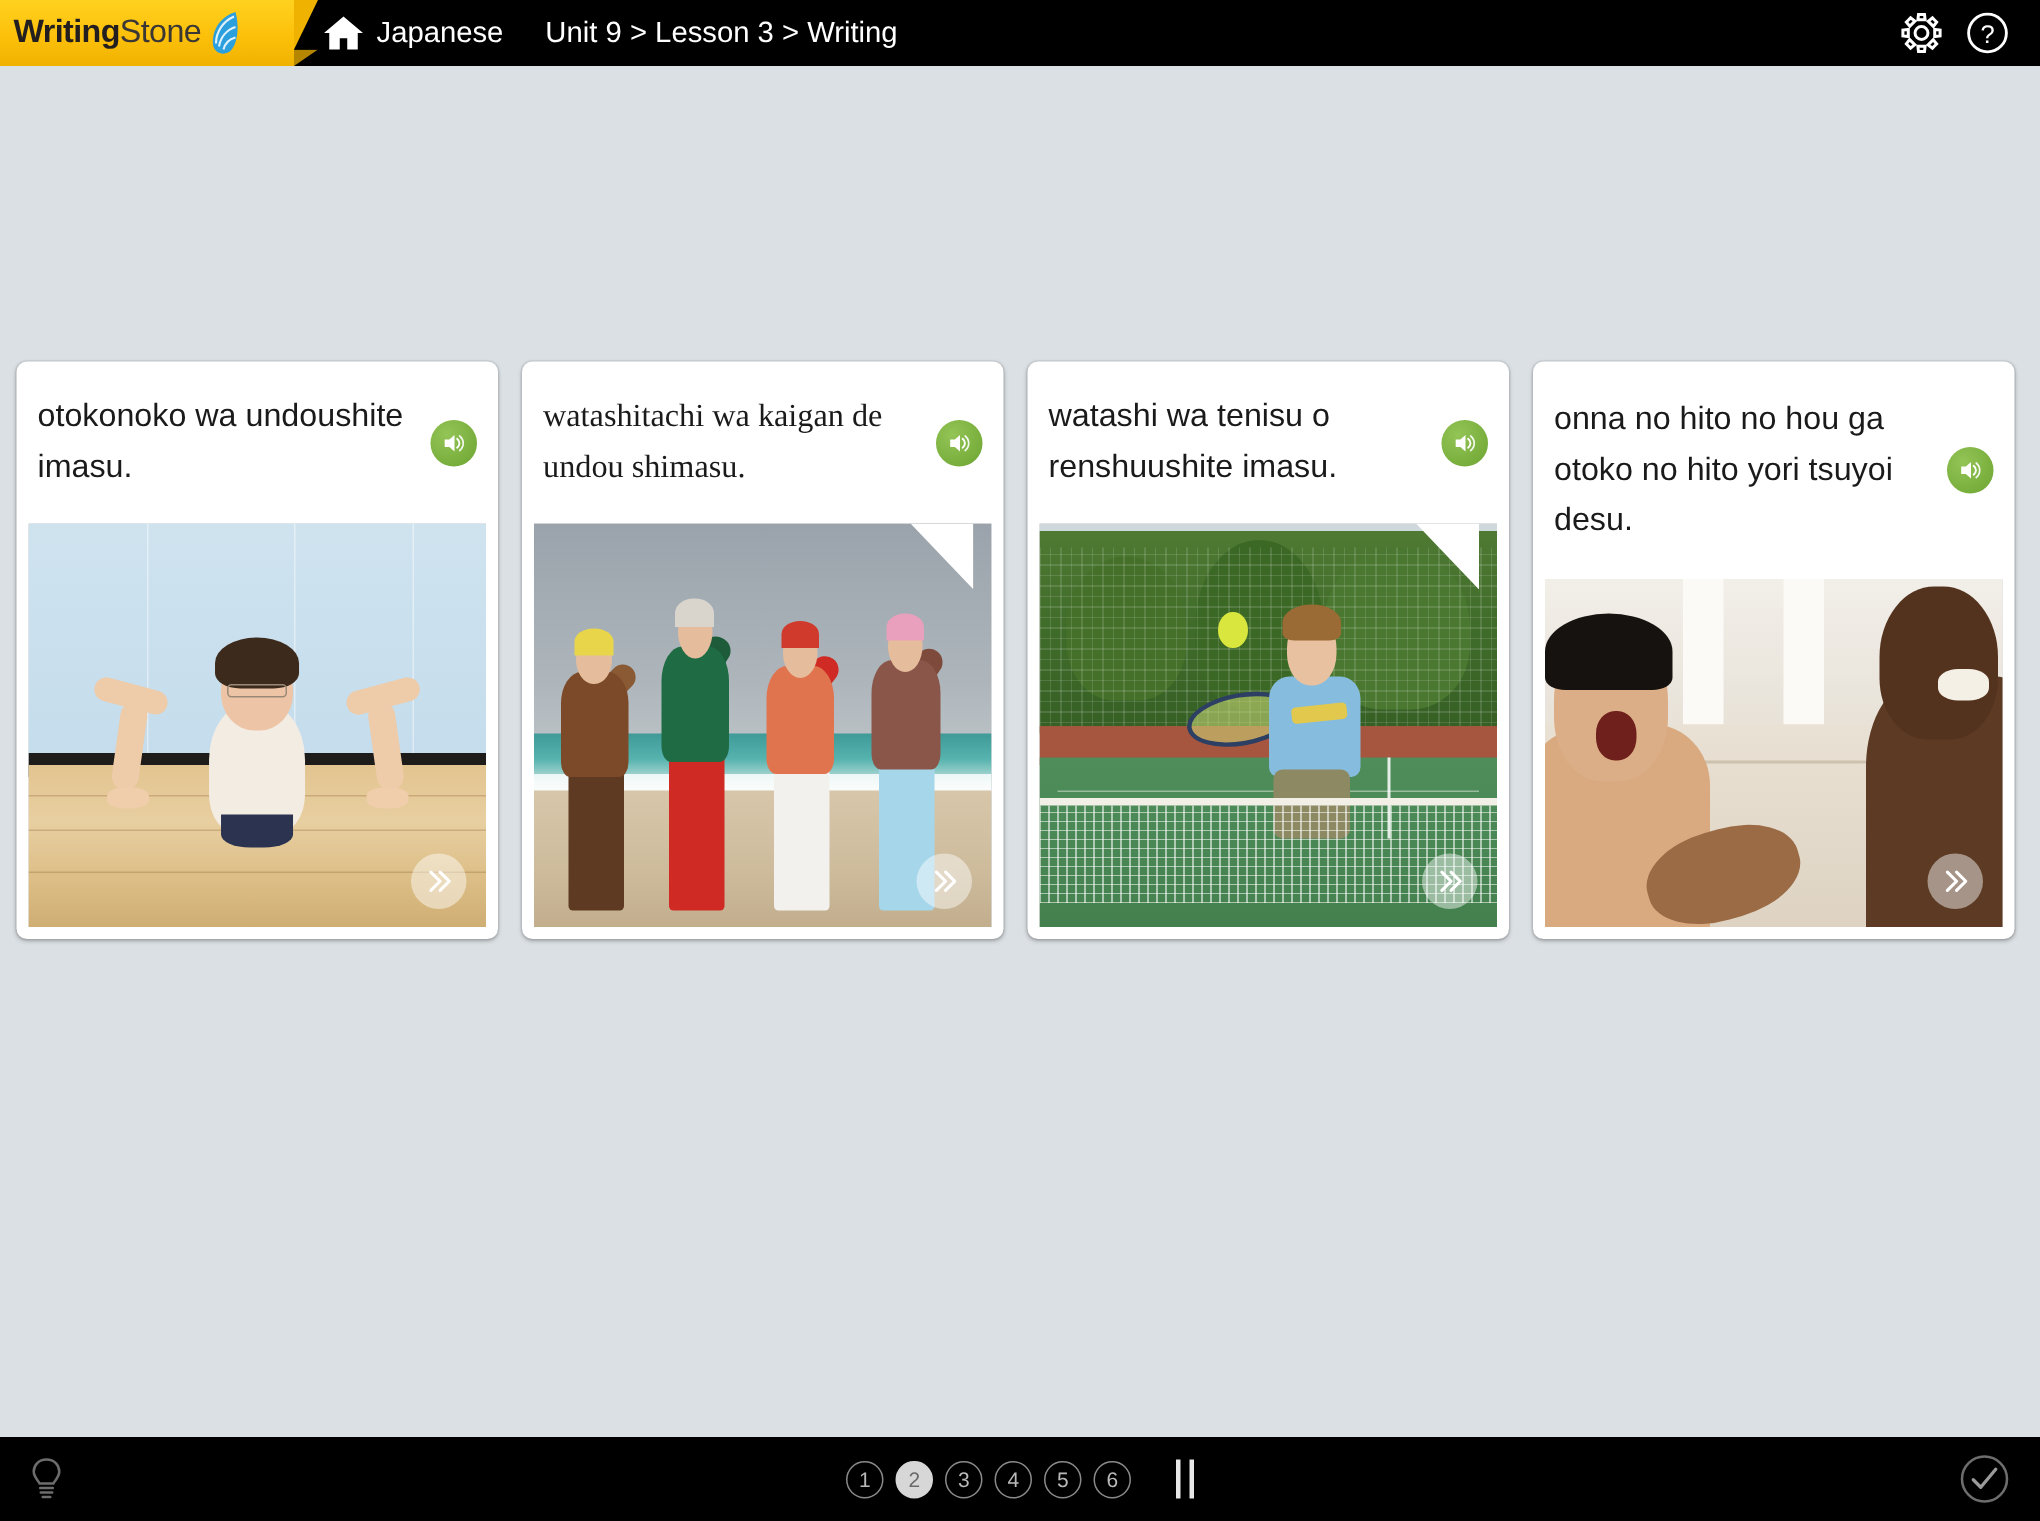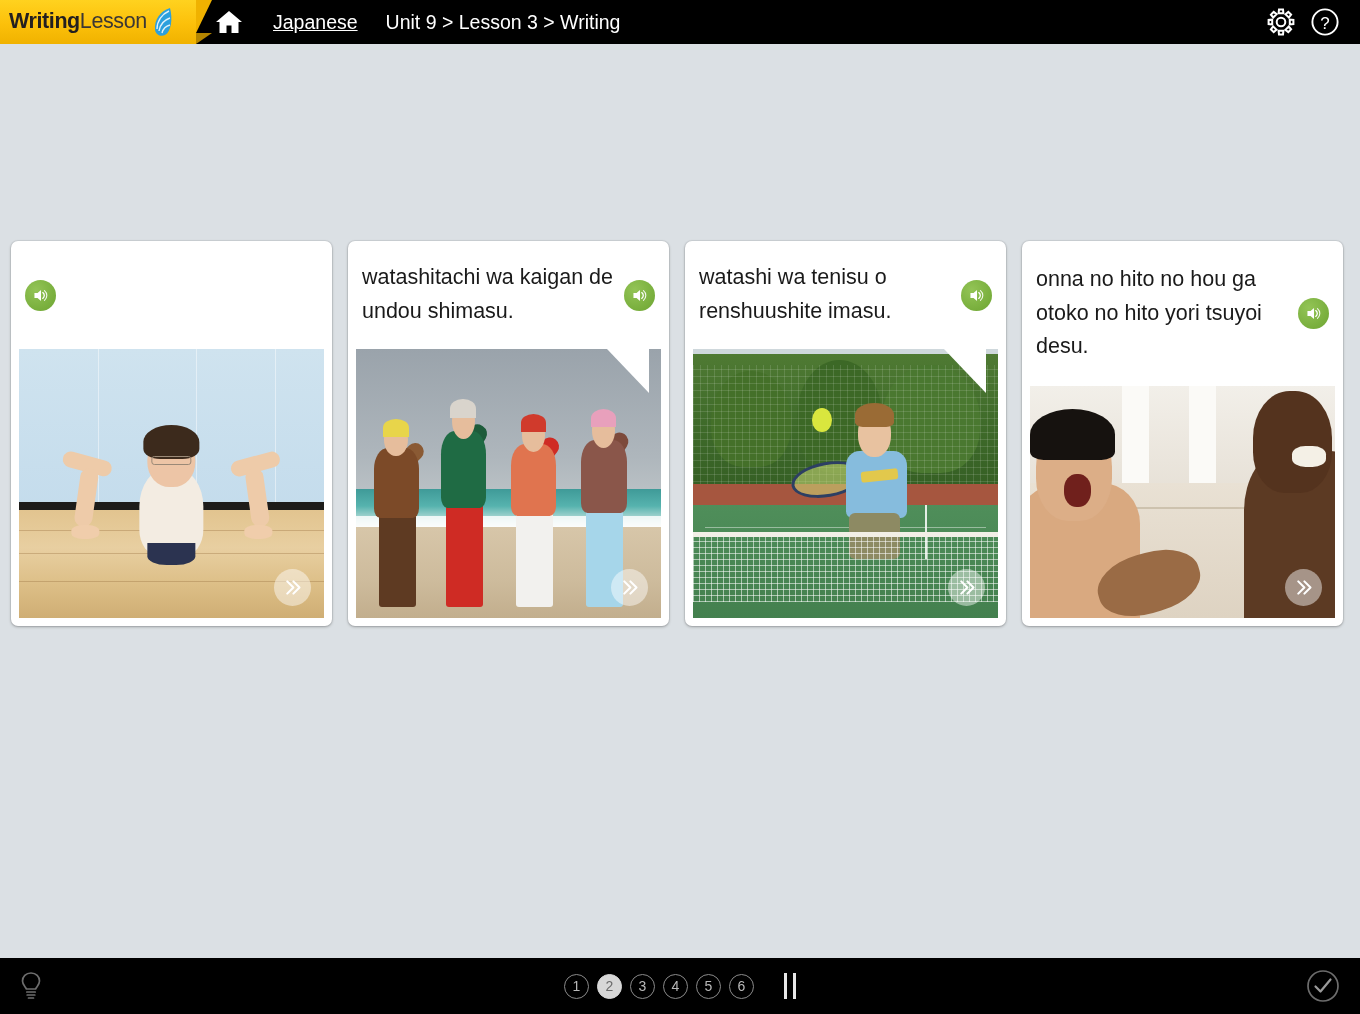--- a/index.html
+++ b/index.html
@@ -79,24 +79,23 @@
   .home-icon {
     margin-left: 18px;
     width: 30px; height: 28px;
     flex-shrink: 0;
     cursor: pointer;
   }
 
   .nav-lang {
     color: #fff;
     font-size: 19.5px;
-    margin-left: 29px;
+    margin-left: 7px;
     white-space: nowrap;
     cursor: pointer;
-    text-decoration: underline;
   }
 
   .nav-breadcrumb {
     color: #fff;
     font-size: 19.5px;
     margin-left: 28px;
     white-space: nowrap;
     cursor: pointer;
   }
 
@@ -138,21 +137,21 @@
   }
 
   .card-textbox {
     position: relative;
     flex: 0 0 auto;
     display: flex;
     align-items: center;
     padding: 6px 12px 6px 14px;
     min-height: 108px;
   }
-  .card-textbox.h2 { height: 105px; }
+  .card-textbox.h2 { height: 105px; font-family: Liberation Serif, serif; }
   .card-textbox.h3 { height: 145px; }
 
   .card-phrase {
     font-size: 21.5px;
     line-height: 1.58;
     color: #1a1a1a;
     flex: 1 1 auto;
     padding-right: 6px;
     word-break: break-word;
   }
@@ -343,21 +342,21 @@
     cursor: pointer;
   }
 </style>
 </head>
 <body>
 
 <div class="topbar">
 
   <div class="logo-banner">
     <div class="logo-text">
-      <span class="lg-rosetta">Writing</span><span class="lg-stone">Lesson</span>
+      <span class="lg-rosetta">Writing</span><span class="lg-stone">Stone</span>
     </div>
     <span class="logo-mark">
       <svg viewBox="0 0 22 30" width="22" height="30">
         <path d="M18 1 C8 4 2 13 3 23 C4 28 9 30 13 28 C19 25 21 12 18 1 Z" fill="#2ca0dd"></path>
         <path d="M17 4 C10 7 5 14 5 22" stroke="#ffffff" stroke-width="1.4" fill="none" opacity="0.85"></path>
         <path d="M18 11 C12 13 8 18 7 24" stroke="#ffffff" stroke-width="1.4" fill="none" opacity="0.85"></path>
         <path d="M18 18 C14 19 11 22 10 26" stroke="#ffffff" stroke-width="1.4" fill="none" opacity="0.85"></path>
       </svg>
     </span>
   </div>
@@ -393,20 +392,21 @@
         <text x="15" y="21.5" font-family="Liberation Sans, sans-serif" font-size="17" fill="#ffffff" text-anchor="middle">?</text>
       </svg>
     </span>
   </div>
 </div>
 
 <div class="cards-row">
 
   <div class="card">
     <div class="card-textbox">
+      <div class="card-phrase">otokonoko wa undoushite imasu.</div>
       <div class="speaker-btn">
         <svg viewBox="0 0 22 22" width="19" height="19">
           <path d="M4 8.2 L7.6 8.2 L11.6 4.6 L11.6 17.4 L7.6 13.8 L4 13.8 Z" fill="#ffffff"></path>
           <path d="M13.6 7.6 C16 9.6 16 12.4 13.6 14.4" stroke="#ffffff" stroke-width="1.5" fill="none" stroke-linecap="round"></path>
           <path d="M15.6 5.4 C19.2 8.4 19.2 13.6 15.6 16.6" stroke="#ffffff" stroke-width="1.3" fill="none" stroke-linecap="round" opacity="0.9"></path>
         </svg>
       </div>
     </div>
     <div class="card-image">
       <div class="scene">

